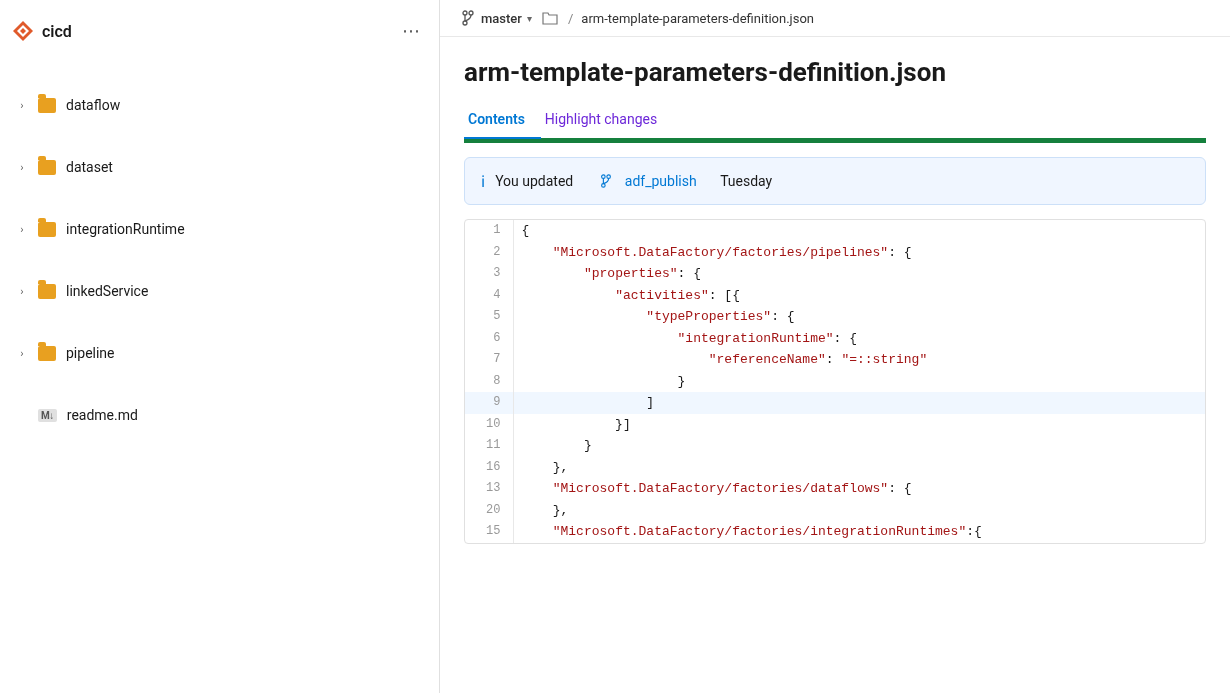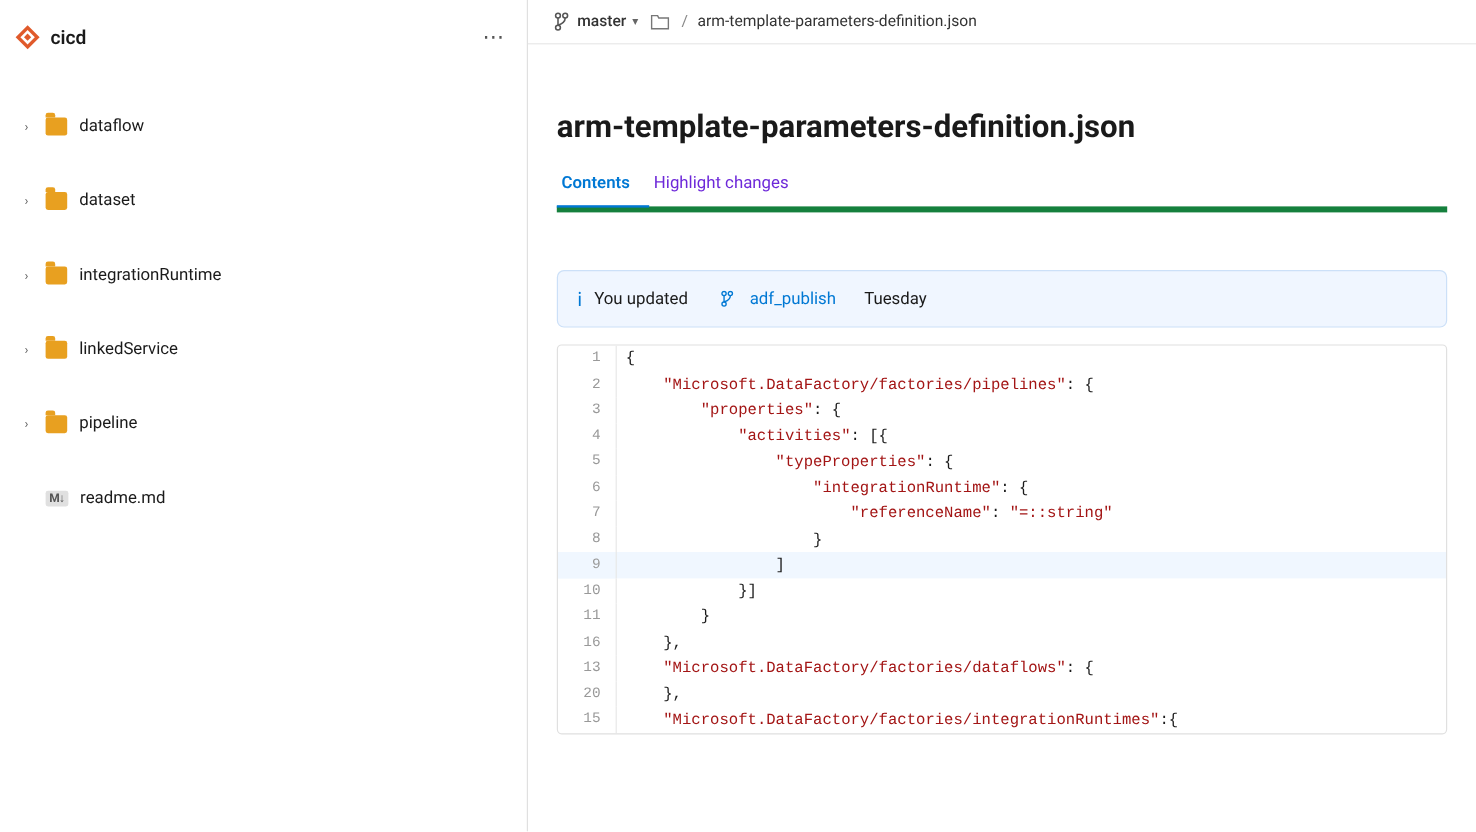--- a/index.html
+++ b/index.html
@@ -79,21 +79,20 @@
       padding: 1px 3px;
       letter-spacing: -0.5px;
     }
 
     
     .main-content {
       flex: 1;
       display: flex;
       flex-direction: column;
       overflow: hidden;
-      gap: 34px;
     }
 
     .topbar {
       display: flex;
       align-items: center;
       padding: 10px 20px;
       border-bottom: 1px solid #e8e8e8;
       gap: 8px;
       color: #555;
       font-size: 13px;

